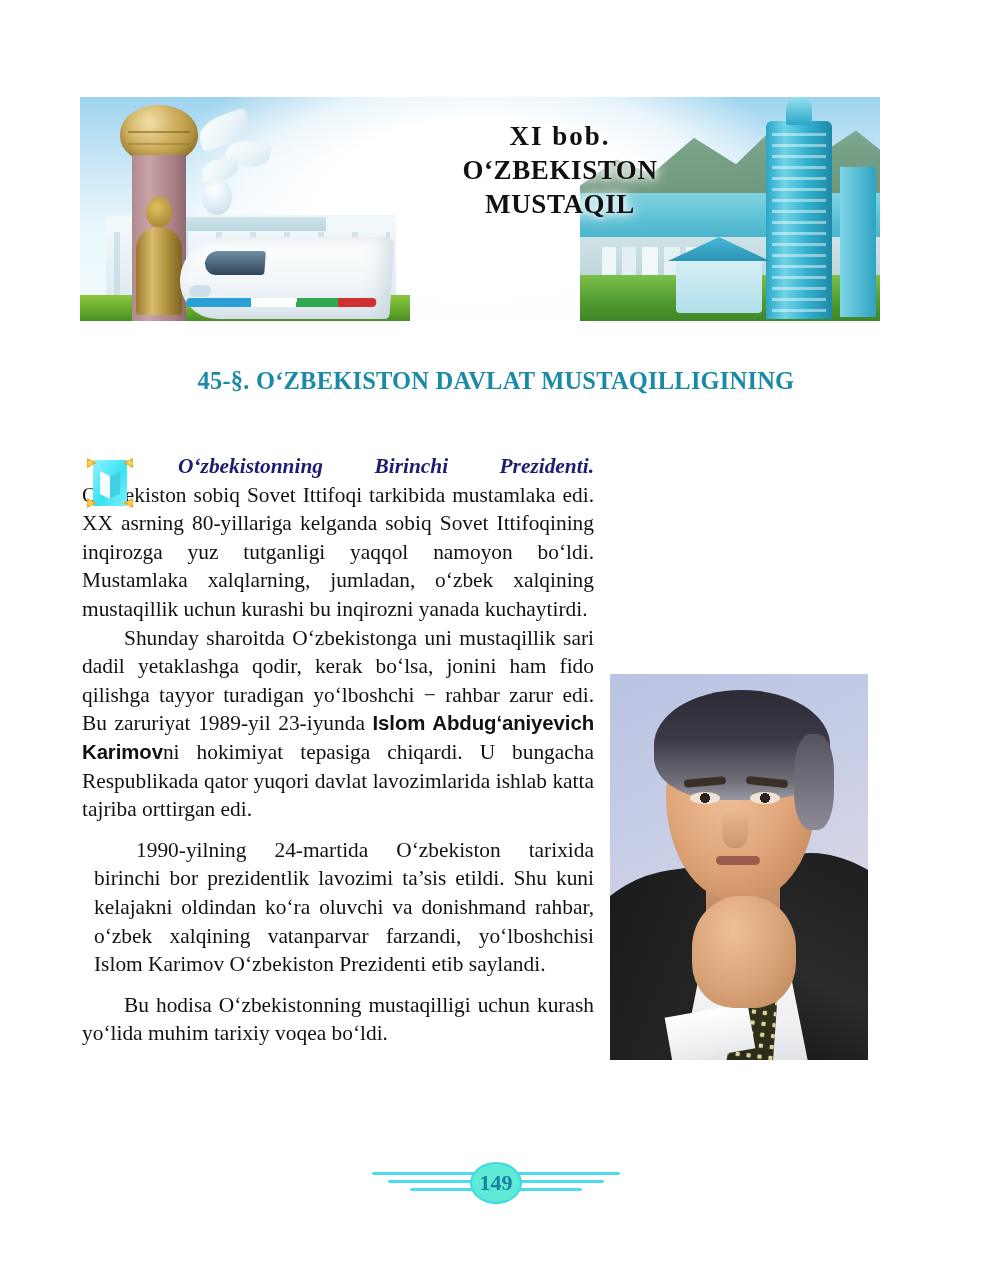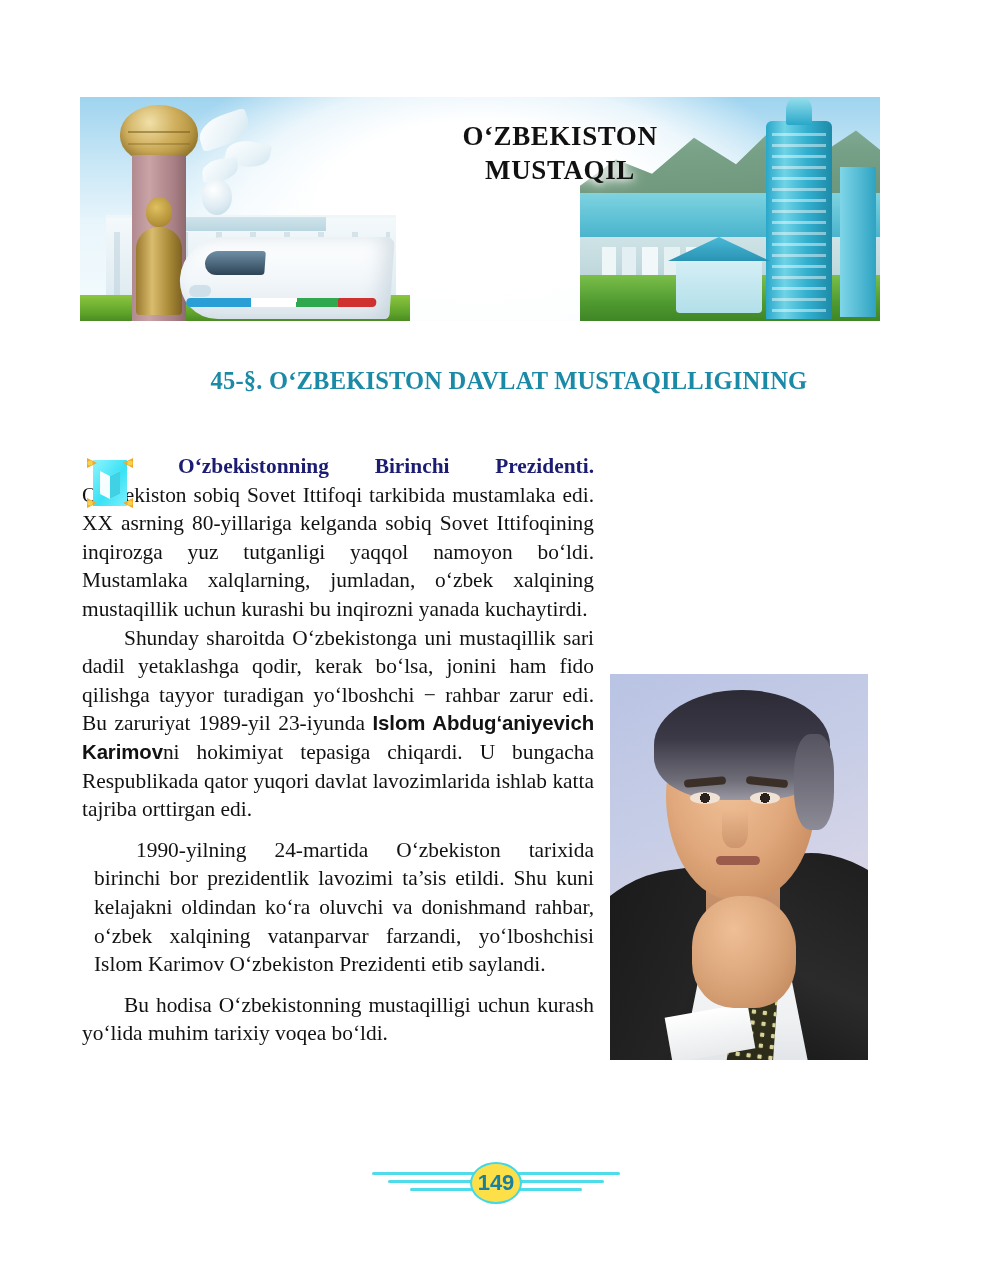--- a/index.html
+++ b/index.html
@@ -199,21 +199,21 @@
     line-height: 34px;
     letter-spacing: 0.6px;
     text-shadow: 0 0 6px #ffffff, 0 0 12px #ffffff, 0 0 18px #ffffff;
     z-index: 5;
   }
   .banner-title .l1 { letter-spacing: 2px; }
 
   
   .section-heading {
     position: absolute;
-    left: 109px;
+    left: 96px;
     top: 365px;
     width: 800px;
     text-align: center;
     color: #1b8aa6;
     font-family: "Liberation Serif", serif;
     font-weight: bold;
     font-size: 24.5px;
     line-height: 31px;
     letter-spacing: 0.2px;
   }
@@ -349,20 +349,21 @@
     top: 452px;
     width: 52px;
     height: 64px;
     z-index: 4;
   }
 
   .lead-bold {
     font-weight: bold;
     color: #1c1c72;
     font-family: "Liberation Serif", serif;
+    font-style: italic;
   }
   .name-bold {
     font-weight: bold;
     font-family: "Liberation Sans", sans-serif;
     font-size: 20.4px;
     letter-spacing: -0.1px;
   }
   .p-indent { text-indent: 42px; }
   .first-para { text-indent: 96px; }
 
@@ -380,22 +381,22 @@
   .pagenum {
     position: relative;
     width: 52px;
     height: 42px;
     display: flex;
     align-items: center;
     justify-content: center;
     border-radius: 50%;
     border: 2.5px solid #3fd8e8;
     box-sizing: border-box;
-    background: #fde047;
-    font-family: Liberation Sans, sans-serif;
+    background: #5eead4;
+    font-family: Liberation Serif, serif;
     font-weight: bold;
     font-size: 22px;
     color: #1b7fa0;
     z-index: 3;
   }
   .deco { position:absolute; top:0; height: 42px; width: 120px; }
   .deco.left { right: 50%; margin-right: 16px; }
   .deco.right { left: 50%; margin-left: 16px; }
   .deco span {
     position: absolute;
@@ -441,20 +442,21 @@
       <div class="b-ped-emblem"></div>
     </div>
     <div class="b-statue"></div>
     <div class="b-train">
       <div class="b-train-win"></div>
       <div class="b-train-light"></div>
       <div class="b-train-stripe"></div>
     </div>
 
     <div class="banner-title">
+      <div class="l1">XI  bob.</div>
       <div>O‘ZBEKISTON</div>
       <div>MUSTAQIL</div>
     </div>
   </div>
 
   <div class="section-heading">
     <div>45-§. O‘ZBEKISTON DAVLAT MUSTAQILLIGINING</div>
   </div>
 
   <div class="lead-icon">

